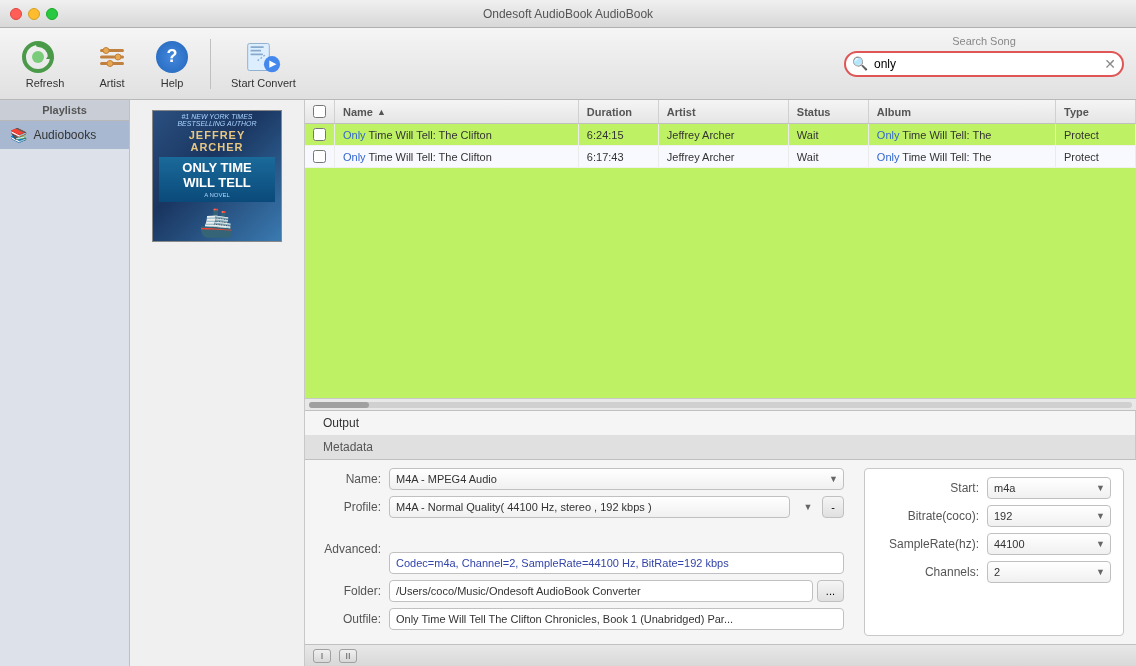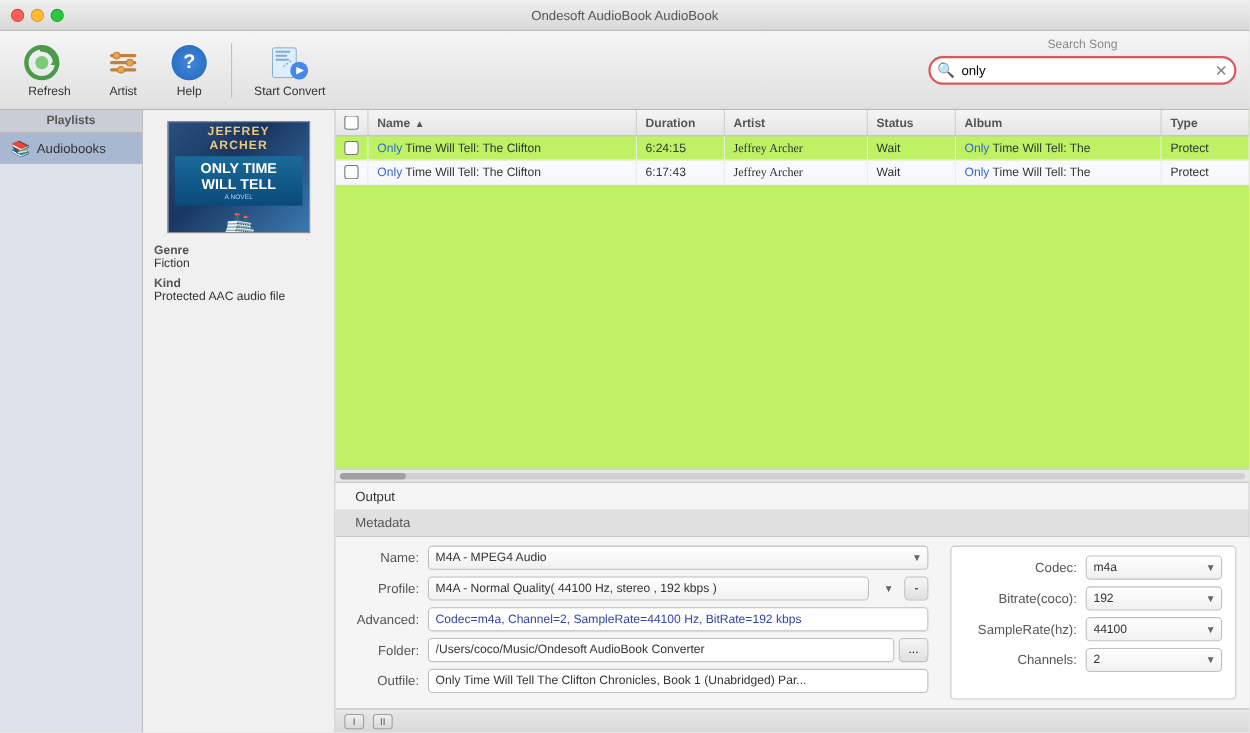--- a/index.html
+++ b/index.html
@@ -158,21 +158,21 @@
       width: 175px;
       background: #f0f0f0;
       border-right: 1px solid #c8c8c8;
       display: flex;
       flex-direction: column;
       align-items: center;
       padding: 10px;
     }
     .book-cover {
       width: 130px;
-      height: 102px;
+      height: 132px;
       background: linear-gradient(135deg, #2a5080 0%, #1a3560 40%, #3a7ab0 100%);
       border: 1px solid #888;
       display: flex;
       flex-direction: column;
       align-items: center;
       justify-content: center;
       color: white;
       font-size: 9px;
       text-align: center;
       padding: 6px;
@@ -250,21 +250,21 @@
       height: 100%;
       display: flex;
       align-items: center;
       overflow: hidden;
       white-space: nowrap;
       text-overflow: ellipsis;
     }
     .td-checkbox { width: 30px; justify-content: center; }
     .td-name { flex: 2; }
     .td-duration { width: 80px; }
-    .td-artist { width: 130px; font-family: Liberation Serif, serif; }
+    .td-artist { width: 130px; }
     .td-status { width: 80px; }
     .td-album { flex: 1.5; }
     .td-type { width: 80px; }
 
     .name-text .highlight { color: #3366cc; font-weight: normal; }
     .name-text .normal { color: #333; }
 
     .album-text .highlight { color: #3366cc; }
     .album-text .normal { color: #333; }
 
@@ -374,20 +374,21 @@
       color: #666;
     }
     .form-input {
       flex: 1;
       height: 22px;
       border: 1px solid #c0c0c0;
       border-radius: 4px;
       font-size: 11px;
       padding: 0 6px;
       color: #333;
+      margin-top: 28px;
     }
     .folder-row {
       display: flex;
       align-items: center;
       gap: 4px;
     }
     .folder-input {
       flex: 1;
       height: 22px;
       border: 1px solid #c0c0c0;
@@ -591,26 +592,20 @@
       </div>
       <div style="margin-top:4px; background: linear-gradient(to bottom, #1a6a9a, #0a4a7a); padding:4px 4px; width:100%;">
         <div style="font-size:13px; font-weight:900; color:white; text-align:center; line-height:1.1; text-transform:uppercase;">
           ONLY TIME<br>WILL TELL
         </div>
         <div style="font-size:6px; color:#aad4ff; text-align:center; margin-top:2px;">A NOVEL</div>
       </div>
       <div style="font-size:28px; margin-top:4px;">🚢</div>
     </div>
 
-    <div class="info-meta">
-      <div class="meta-label">Genre</div>
-      <div class="meta-value">Fiction</div>
-      <div class="meta-label">Kind</div>
-      <div class="meta-value">Protected AAC audio file</div>
-    </div>
   </div>
 
   <div style="flex:1; display:flex; flex-direction:column; overflow:hidden;">
 
     <div class="table-area">
 
       <div class="table-header">
         <div class="th th-checkbox">
           <input type="checkbox" style="">
         </div>
@@ -757,21 +752,21 @@
           <div class="form-row">
             <span class="form-label">Outfile:</span>
             <input class="outfile-input" type="text" value="Only Time Will Tell The Clifton Chronicles, Book 1 (Unabridged) Par..." style="">
           </div>
 
         </div>
 
         <div class="settings-right">
 
           <div class="right-form-row">
-            <span class="right-label">Codec:</span>
+            <span class="right-label">Start:</span>
             <div class="right-select-wrap">
               <select>
                 <option>m4a</option>
                 <option>mp3</option>
                 <option>aac</option>
               </select>
               <span class="right-select-arrow">▼</span>
             </div>
           </div>
 

